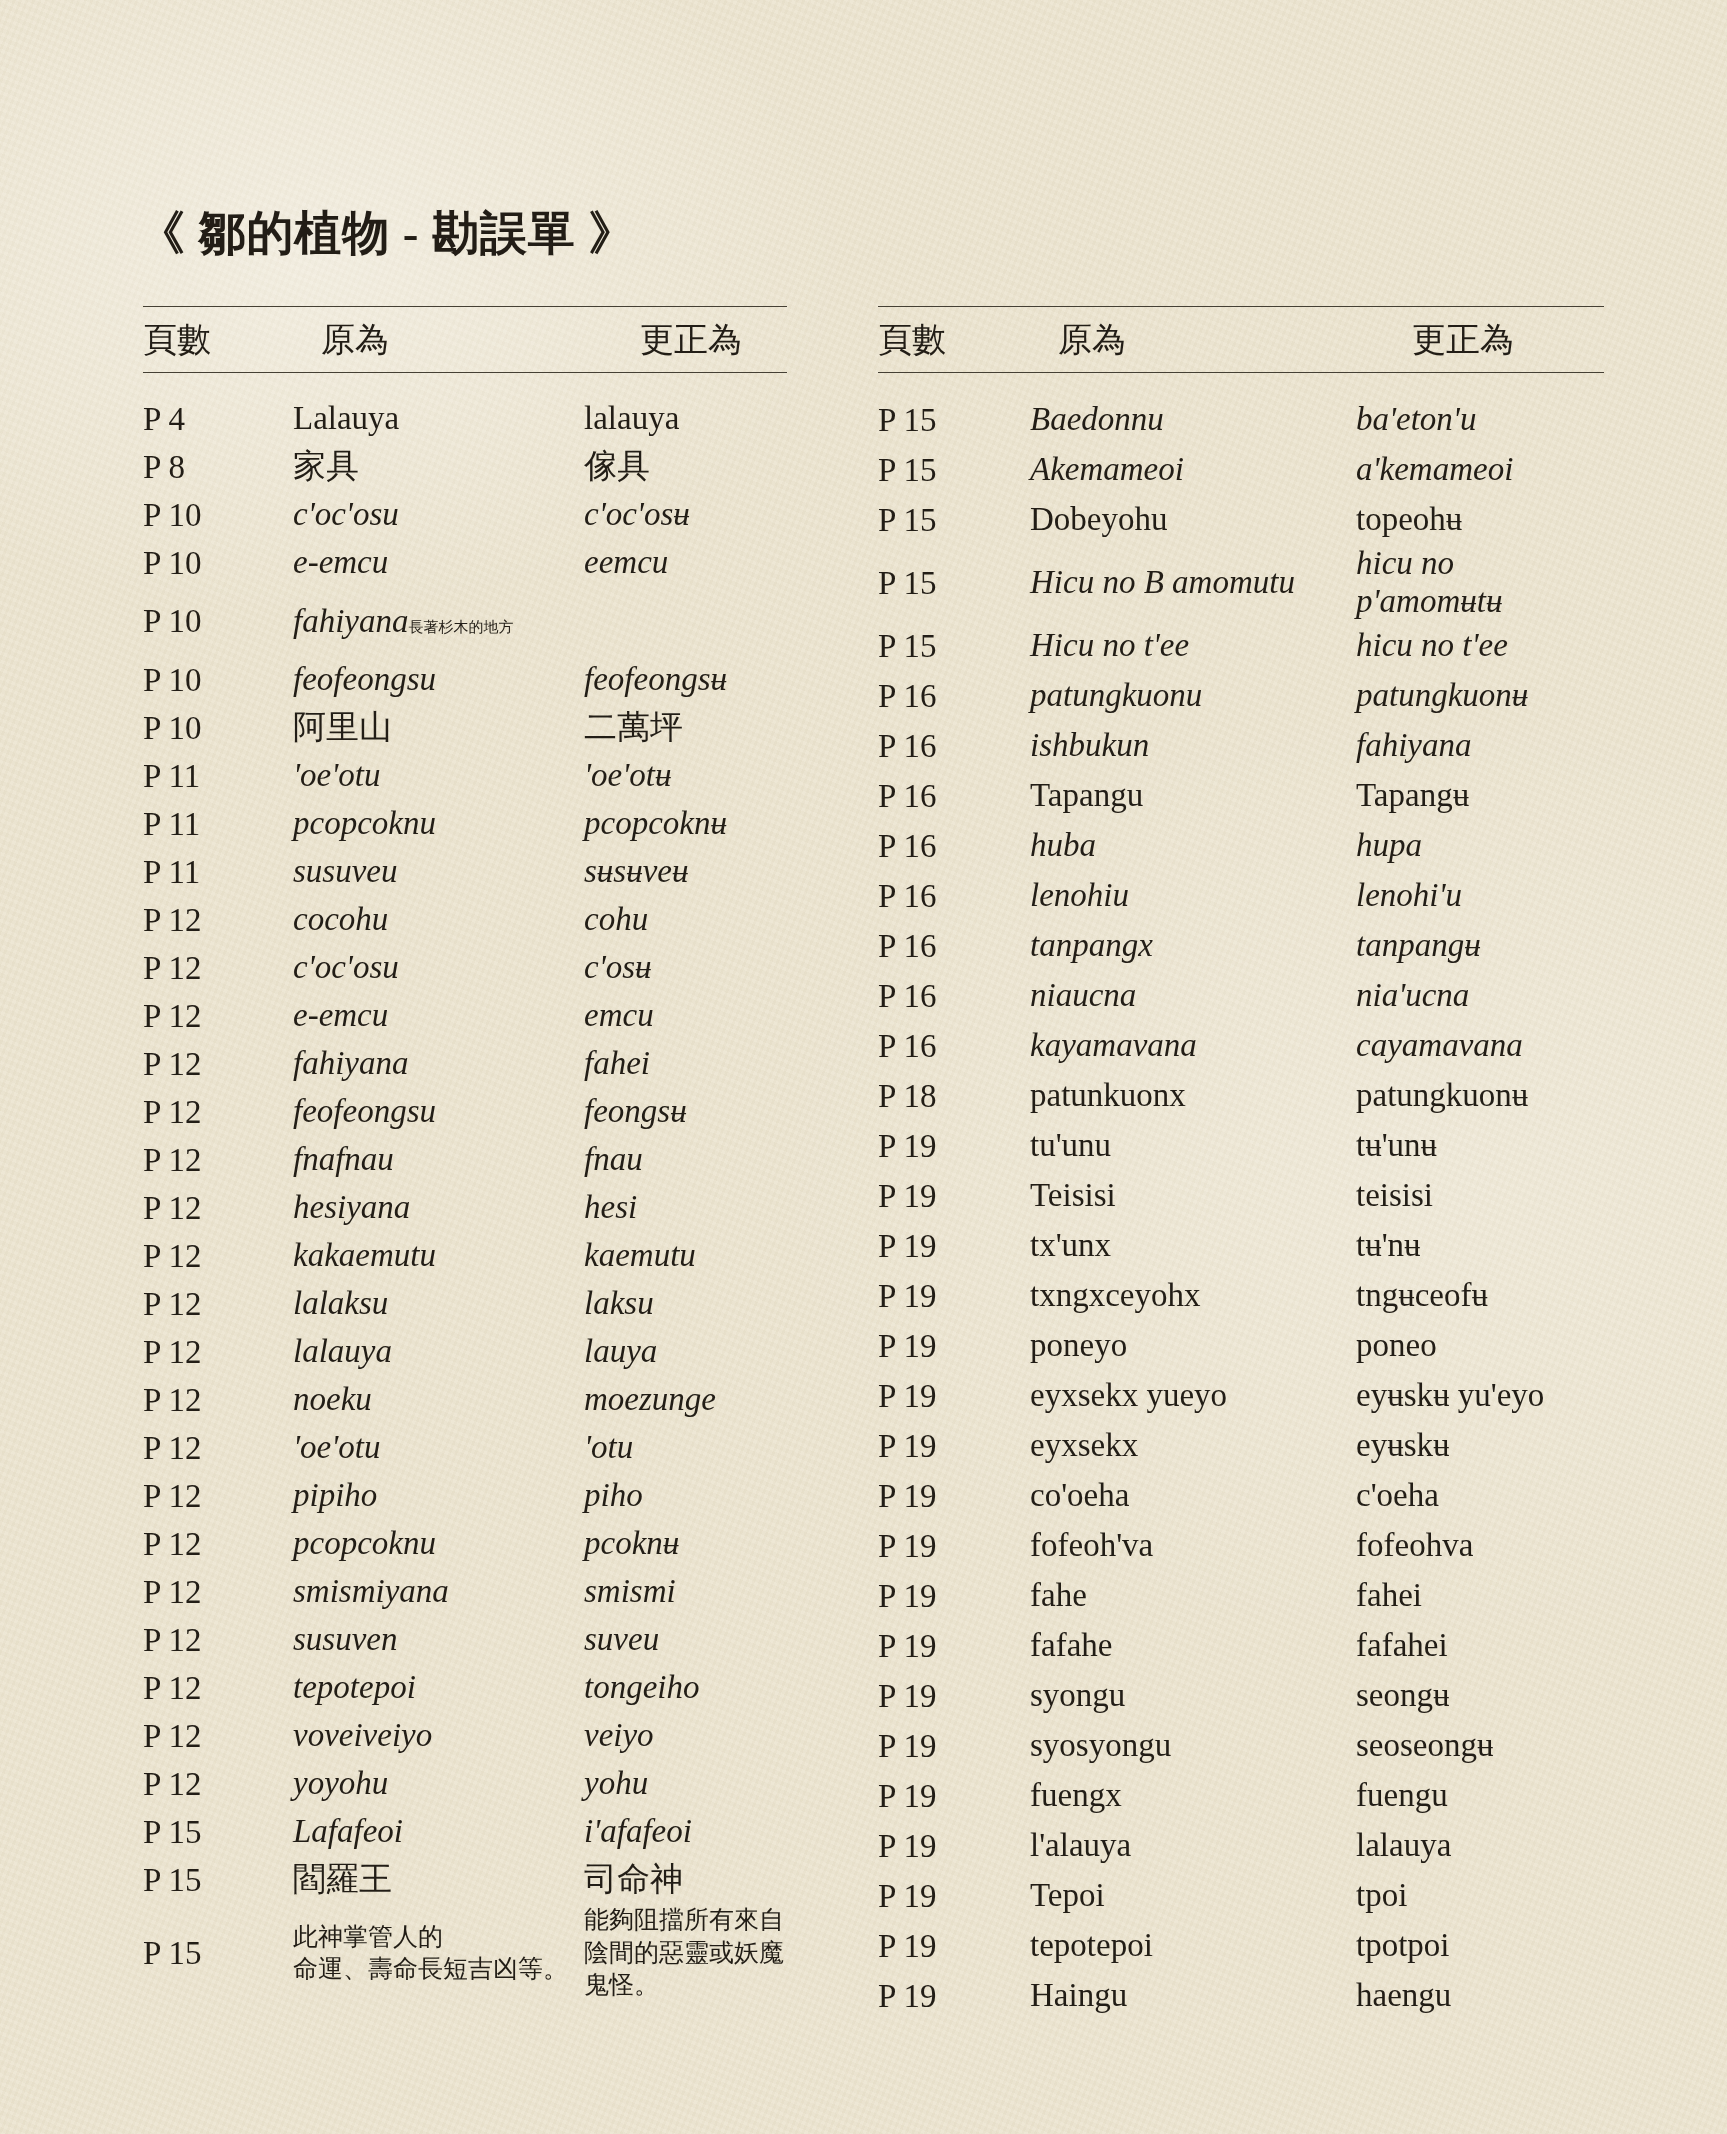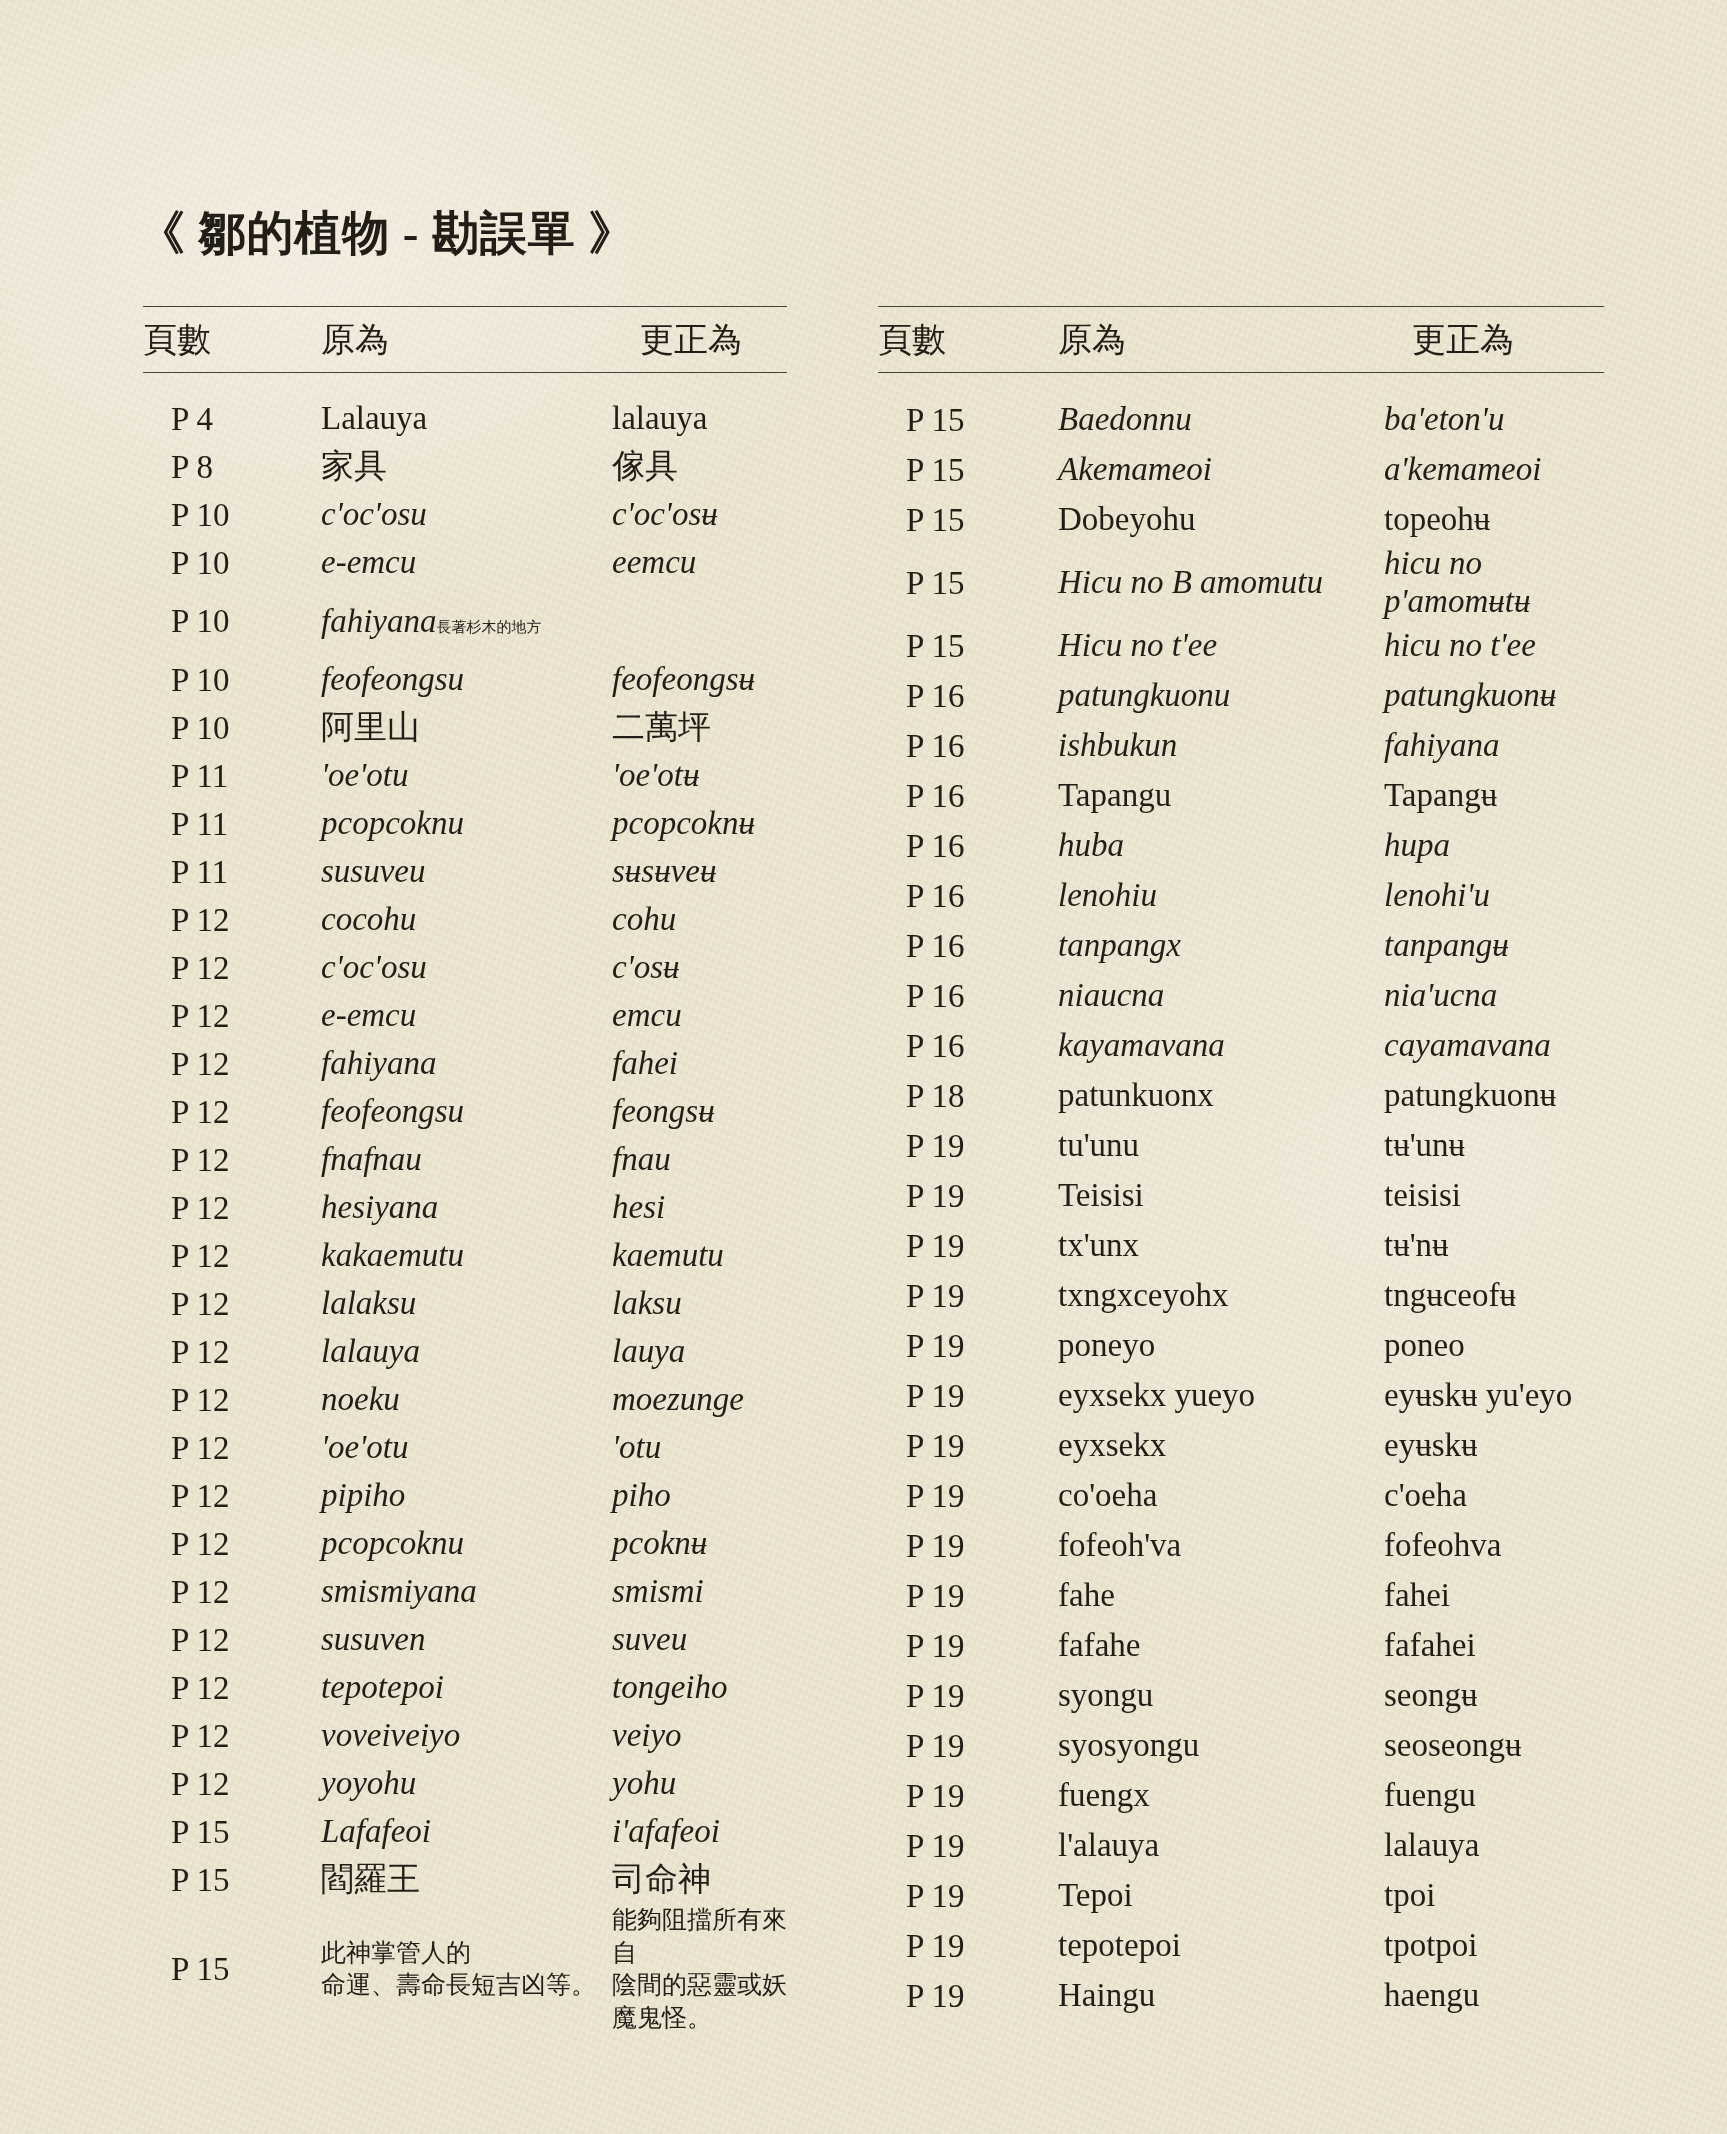--- a/index.html
+++ b/index.html
@@ -33,21 +33,21 @@
   .table.left {left:143px;width:644px;--c1:150px;--c2:291px;--rowh:48px;}
   .table.right{left:878px;width:726px;--c1:152px;--c2:326px;--rowh:50px;}
   .thead{
     display:grid;grid-template-columns:var(--c1) var(--c2) 1fr;
     align-items:center;height:65px;
     border-top:1.7px solid var(--rule);
     border-bottom:1.7px solid var(--rule);
     font-size:34px;
     gap:28px;
   }
-  .tbody{padding-top:22.4px;margin-left:28px;}
+  .tbody{padding-top:22.4px;}
   .row{
     display:grid;grid-template-columns:var(--c1) var(--c2) 1fr;
     align-items:center;min-height:var(--rowh);
   }
   .row.tall{min-height:69px;}
   .page{font-size:33px;white-space:nowrap;}
   .cell{line-height:1.15;}
   .word{font-size:33px;}
   .word.italic{font-style:italic;}
   .note-inline{font-size:15px;}

